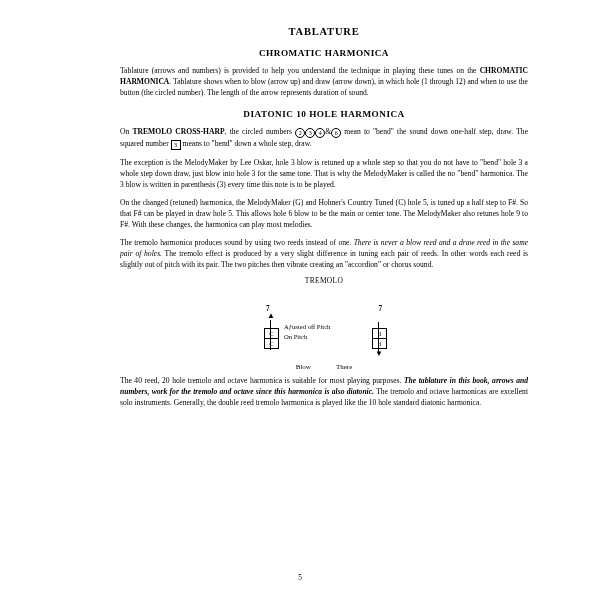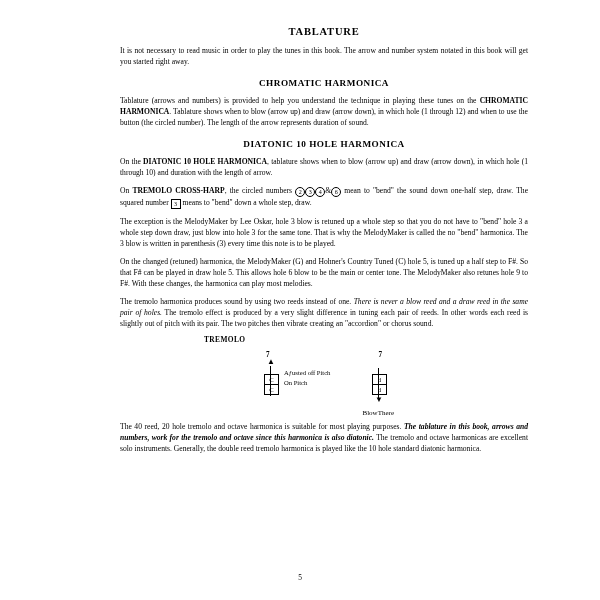--- a/index.html
+++ b/index.html
@@ -70,23 +70,24 @@
   }
 
   
   .figure {
     margin: 6px auto 4px auto;
     width: 240px;
     position: relative;
   }
   .fig-title {
     font-size: 7.4px;
-    font-weight: bold;
+    font-weight: normal;
+    text-align: center;
     letter-spacing: 0.4px;
-    margin-bottom: 7px;
+    margin-bottom: 20px;
   }
   .fig-numrow {
     display: flex;
     justify-content: space-between;
     width: 116px;
     margin: 0 auto 1px auto;
     font-size: 7.2px;
     font-weight: bold;
   }
   .fig-body {
@@ -131,48 +132,47 @@
   .fig-labels {
     position: absolute;
     left: 80px;
     top: 8px;
     font-size: 6.6px;
     line-height: 9.5px;
     text-align: left;
   }
   .fig-bottomrow {
     display: flex;
-    justify-content: flex-end;
+    justify-content: center;
     width: 140px;
     margin: 3px auto 0 auto;
     font-size: 7px;
+    gap: 25px;
   }
   .pagenum {
     position: absolute;
     bottom: 18px;
     left: 0;
     width: 600px;
     text-align: center;
     font-size: 7.4px;
   }
 </style>
 </head>
 <body>
 
 <div class="page">
 
   <h1 class="doc-title">TABLATURE</h1>
 
-  <p class="para">It is not necessary to read music in order to play the tunes in this book.  The arrow and number system notated in this book will get you started right away.</p>
 
   <h2 class="section-title">CHROMATIC HARMONICA</h2>
   <p class="para">Tablature (arrows and numbers) is provided to help you understand the technique in playing these tunes on the <span class="b">CHROMATIC HARMONICA</span>.  Tablature shows when to blow (arrow up) and draw (arrow down), in which hole (1 through 12) and when to use the button (the circled number).  The length of the arrow represents duration of sound.</p>
 
   <h2 class="section-title">DIATONIC 10 HOLE HARMONICA</h2>
-  <p class="para">On the <span class="b">DIATONIC 10 HOLE HARMONICA</span>, tablature shows when to blow (arrow up) and draw (arrow down), in which hole (1 through 10) and duration with the length of arrow.</p>
 
 
   <p class="para">
     <span>On <span class="b">TREMOLO CROSS-HARP</span>, the circled numbers </span><span class="circnum">2</span><span class="circnum">3</span><span class="circnum">4</span><span>&amp;</span><span class="circnum">6</span><span> mean to "bend" the sound down one-half step, draw.  The squared number </span><span class="sqnum">3</span><span> means to "bend" down a whole step, draw.</span>
   </p>
 
   <p class="para">The exception is the MelodyMaker by Lee Oskar, hole 3 blow is retuned up a whole step so that you do not have to "bend" hole 3 a whole step down draw, just blow into hole 3 for the same tone.  That is why the MelodyMaker is called the no "bend" harmonica.  The 3 blow is written in parenthesis (3) every time this note is to be played.</p>
   <p class="para">On the changed (retuned) harmonica, the MelodyMaker (G) and Hohner's Country Tuned (C) hole 5, is tuned up a half step to F#.  So that F# can be played in draw hole 5.  This allows hole 6 blow to be the main or center tone.  The MelodyMaker also retunes hole 9 to F#.  With these changes, the harmonica can play most melodies.</p>
 
   <p class="para tight">The tremolo harmonica produces sound by using two reeds instead of one.  <span class="i">There is never a blow reed and a draw reed in the same pair of holes.</span>  The tremolo effect is produced by a very slight difference in tuning each pair of reeds.  In other words each reed is slightly out of pitch with its pair.  The two pitches then vibrate creating an "accordion" or chorus sound.</p>

